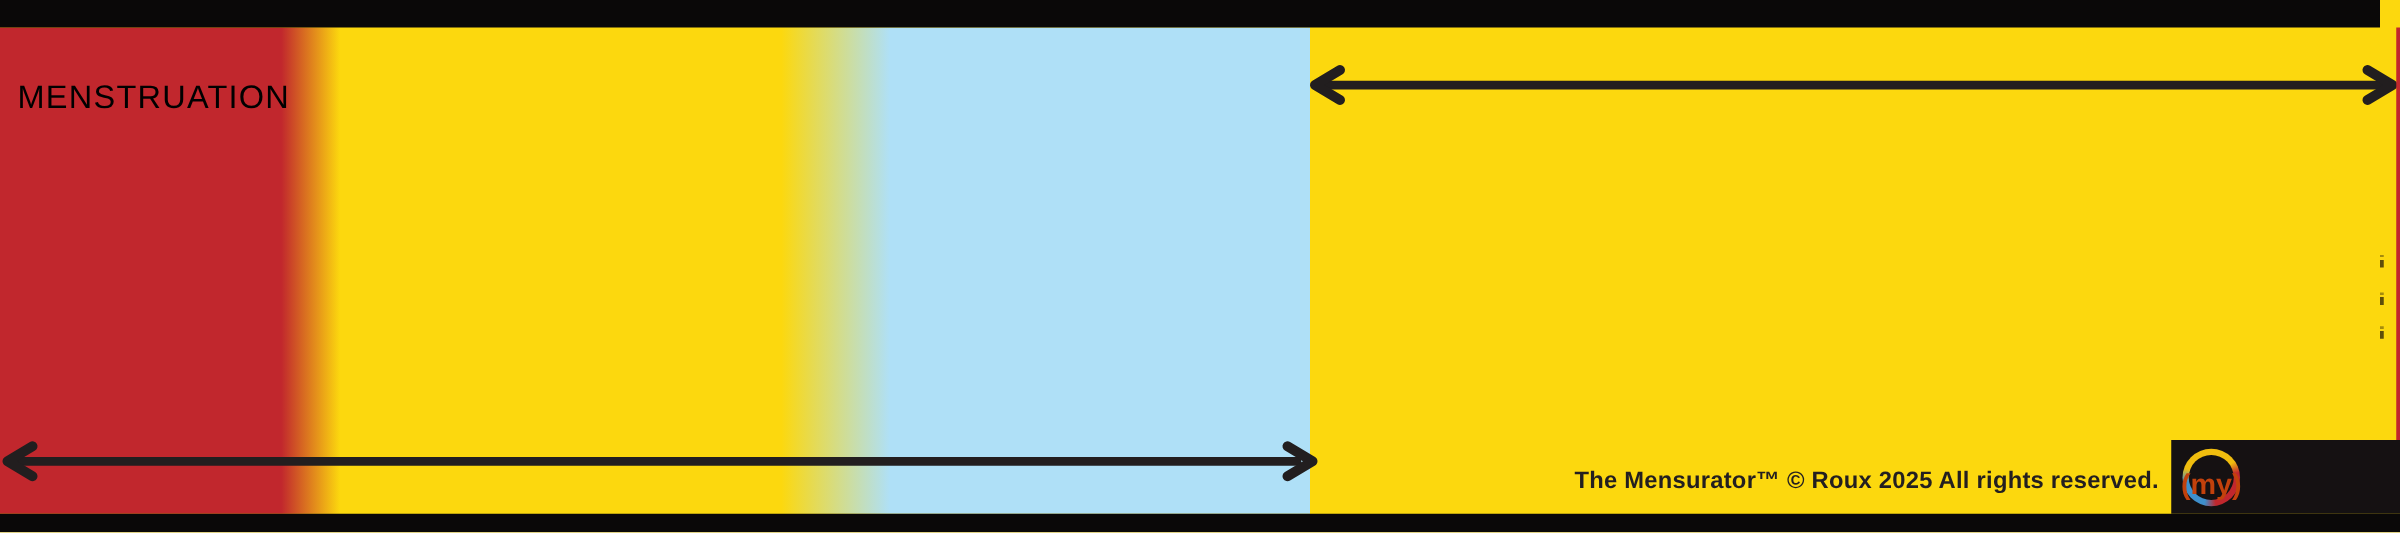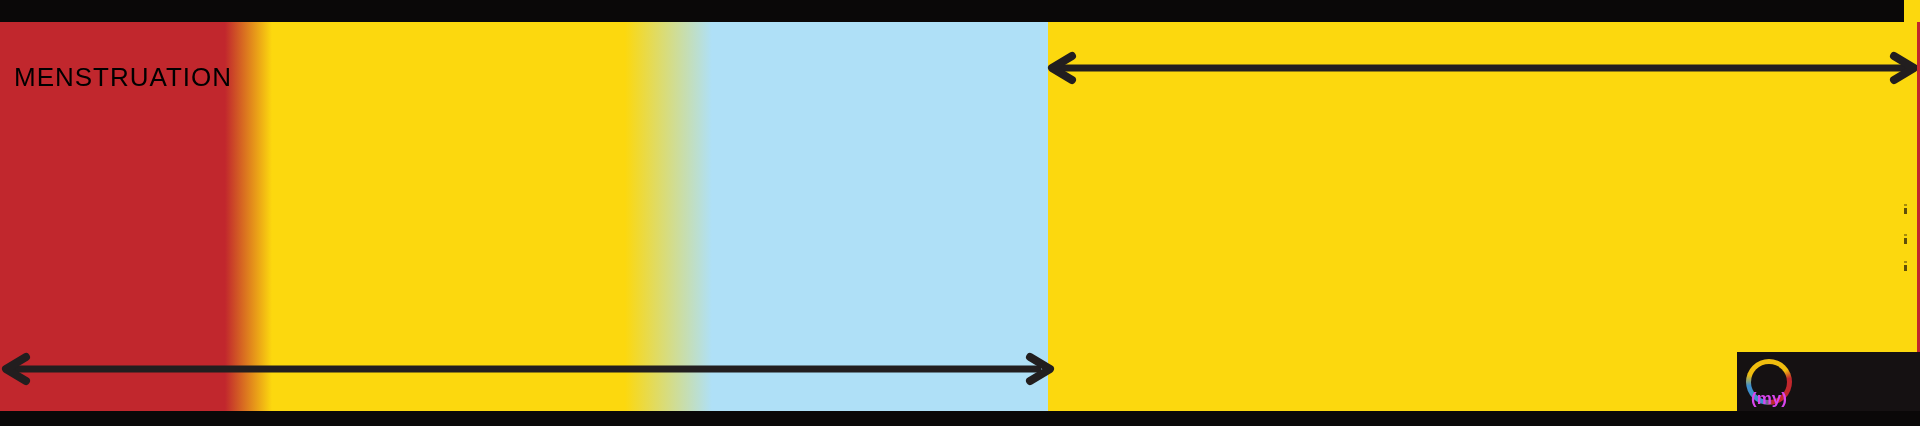--- a/index.html
+++ b/index.html
@@ -16,22 +16,22 @@
   .arrow-svg.bottom{left:0;top:351px;}
   .arrow-svg.top{left:1046px;top:50px;}
   .arrow-svg line,.arrow-svg polyline{stroke:var(--arrow-black,#221e1f);fill:none;}
   .copyright{position:absolute;top:374px;right:193px;color:var(--text-black,#231f20);
         font-size:19px;font-weight:600;letter-spacing:0.2px;white-space:nowrap;}
   .logo-box{position:absolute;left:1737px;top:352px;width:183px;height:59px;
         background:var(--logo-bg,#151112);}
   .logo-ring{position:absolute;left:9px;top:7px;width:46px;height:46px;border-radius:50%;
         background:conic-gradient(var(--ring-yellow,#F0BD0E) 0 55deg,var(--ring-red,#C1272D) 80deg 170deg,var(--ring-blue,#3E8FCC) 195deg 260deg,var(--ring-yellow,#F0BD0E) 290deg 360deg);}
   .logo-ring::after{content:"";position:absolute;inset:5px;border-radius:50%;background:var(--logo-bg,#151112);}
-  .logo-my{position:absolute;left:9px;top:24px;width:46px;height:46px;display:flex;align-items:center;justify-content:center;
-        color:#d946ef;font-size:17px;font-weight:bold;letter-spacing:0;z-index:2;}
+  .logo-my{position:absolute;left:9px;top:12px;width:46px;height:46px;display:flex;align-items:center;justify-content:center;
+        color:#c2410c;font-size:23px;font-weight:bold;letter-spacing:0;z-index:2;}
   .logo-wordmark{position:absolute;left:60px;top:0;height:59px;display:flex;align-items:center;
         color:#ffffff;font-size:23px;font-weight:600;letter-spacing:-0.3px;white-space:nowrap;}
   .logo-tm{font-size:13px;vertical-align:super;line-height:0;position:relative;top:-7px;}
   .edge-strip{position:absolute;left:1917px;top:22px;width:3px;height:330px;background:var(--red,#C1272D);}
   .edge-mark{position:absolute;left:1904px;width:3px;height:10px;opacity:0.75;
         background:linear-gradient(rgba(40,30,10,0.55) 0 2px,rgba(0,0,0,0) 2px 4px,rgba(30,22,8,0.95) 4px 10px);}
   .edge-mark.m1{top:204px;} .edge-mark.m2{top:234px;} .edge-mark.m3{top:261px;}
 </style>
 </head>
 <body>
@@ -50,20 +50,21 @@
     <polyline points="26,6 6,18 26,30" stroke-width="8" stroke-linecap="round" stroke-linejoin="round"></polyline>
     <polyline points="1030,6 1050,18 1030,30" stroke-width="8" stroke-linecap="round" stroke-linejoin="round"></polyline>
   </svg>
 
   <svg class="arrow-svg top" width="874" height="36" viewBox="0 0 874 36">
     <line x1="9" y1="18" x2="865" y2="18" stroke-width="7"></line>
     <polyline points="26,6 6,18 26,30" stroke-width="8" stroke-linecap="round" stroke-linejoin="round"></polyline>
     <polyline points="848,6 868,18 848,30" stroke-width="8" stroke-linecap="round" stroke-linejoin="round"></polyline>
   </svg>
 
+  <div class="copyright">The Mensurator™ © Roux 2025 All rights reserved.</div>
 
   <div class="logo-box">
     <div class="logo-ring"></div>
     <div class="logo-my">(my)</div>
   </div>
 
   <div class="edge-strip"></div>
   <div class="edge-mark m1"></div>
   <div class="edge-mark m2"></div>
   <div class="edge-mark m3"></div>

